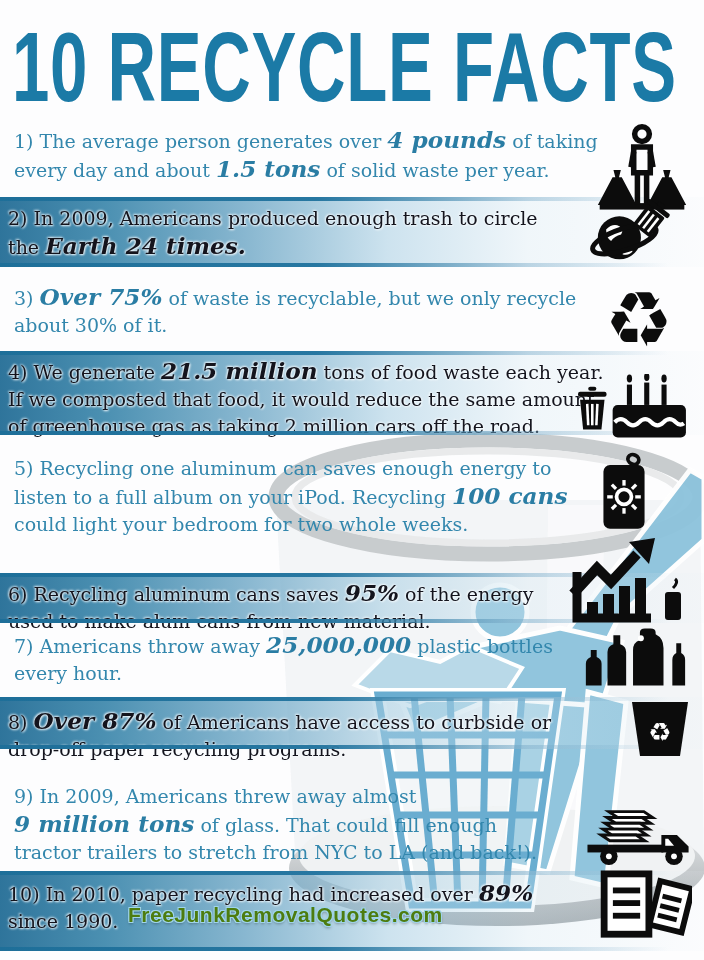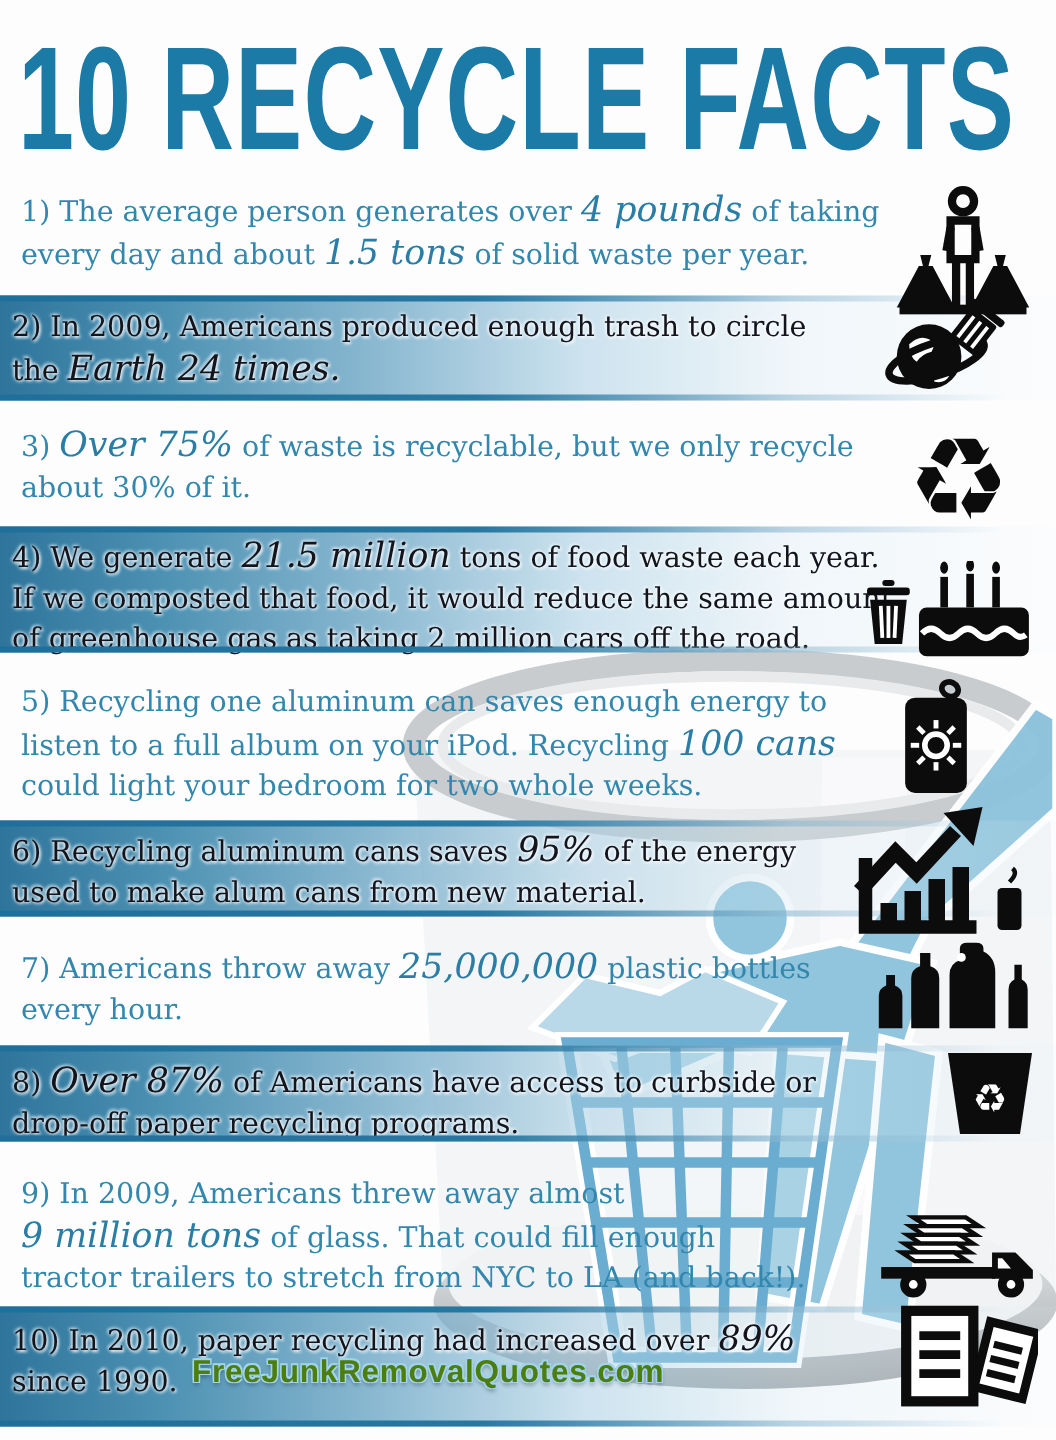--- a/index.html
+++ b/index.html
@@ -10,21 +10,21 @@
   .bg-svg{position:absolute;left:0;top:0;width:704px;height:960px;z-index:0;}
   .title{
     position:absolute;top:18px;left:12px;z-index:2;margin:0;
     font-family:"Liberation Sans","DejaVu Sans",sans-serif;
     font-weight:bold;font-size:96px;line-height:1;letter-spacing:1px;
     color:#1b7aa6;white-space:nowrap;
     transform:scale(0.70,1.02);transform-origin:left top;
   }
   .fact{position:absolute;z-index:2;font-size:19px;line-height:27px;}
   .fact p{margin:0;white-space:nowrap;}
-  .fact .em{font-weight:normal;font-style:italic;font-size:1.22em;}
+  .fact .em{font-weight:bold;font-style:italic;font-size:1.22em;}
   .fact.plain{color:#3387ad;}
   .fact.plain .em{color:#2a7da4;}
   .fact.band{
     left:0;width:704px;box-sizing:border-box;padding-left:8px;
     color:#14141d;
     text-shadow:0 0 3px rgba(240,250,255,.95),1px 1px 2px rgba(255,255,255,.85),-1px -1px 2px rgba(255,255,255,.65);
     background:linear-gradient(90deg,
       rgba(40,112,152,0.97) 0%,
       rgba(62,136,172,0.93) 15%,
       rgba(108,166,197,0.80) 35%,
@@ -103,27 +103,27 @@
       </div>
       <div class="fact plain" style="top: 283px; left: 14px; width: 582px;">
         <p><span>3) </span><span class="em">Over 75%</span><span> of waste is recyclable, but we only recycle</span><br><span>about 30% of it.</span></p>
       </div>
       <div class="fact band" style="top: 351px; height: 84px; padding-top: 6px;">
         <p><span>4) We generate </span><span class="em">21.5 million</span><span> tons of food waste each year.</span><br><span>If we composted that food, it would reduce the same amount</span><br><span>of greenhouse gas as taking 2 million cars off the road.</span></p>
       </div>
       <div class="fact plain" style="top: 455px; left: 14px; width: 582px;">
         <p><span>5) Recycling one aluminum can saves enough energy to</span><br><span>listen to a full album on your iPod. Recycling </span><span class="em">100 cans</span><br><span>could light your bedroom for two whole weeks.</span></p>
       </div>
-      <div class="fact band" style="top: 547px; height: 64px; padding-top: 6px;">
+      <div class="fact band" style="top: 573px; height: 50px; padding-top: 6px;">
         <p><span>6) Recycling aluminum cans saves </span><span class="em">95%</span><span> of the energy</span><br><span>used to make alum cans from new material.</span></p>
       </div>
       <div class="fact plain" style="top: 631px; left: 14px; width: 582px;">
         <p><span>7) Americans throw away </span><span class="em">25,000,000</span><span> plastic bottles</span><br><span>every hour.</span></p>
       </div>
-      <div class="fact band" style="top: 697px; height: 64px; padding-top: 10px;">
+      <div class="fact band" style="top: 697px; height: 52px; padding-top: 10px;">
         <p><span>8) </span><span class="em">Over 87%</span><span> of Americans have access to curbside or</span><br><span>drop-off paper recycling programs.</span></p>
       </div>
       <div class="fact plain" style="top: 783px; left: 14px; width: 582px;">
         <p><span>9) In 2009, Americans threw away almost</span><br><span class="em">9 million tons</span><span> of glass. That could fill enough</span><br><span>tractor trailers to stretch from NYC to LA (and back!).</span></p>
       </div>
       <div class="fact band" style="top: 871px; height: 80px; padding-top: 8px;">
         <p><span>10) In 2010, paper recycling had increased over </span><span class="em">89%</span><br><span>since 1990.</span></p>
       </div>
     </div>
   <div>

